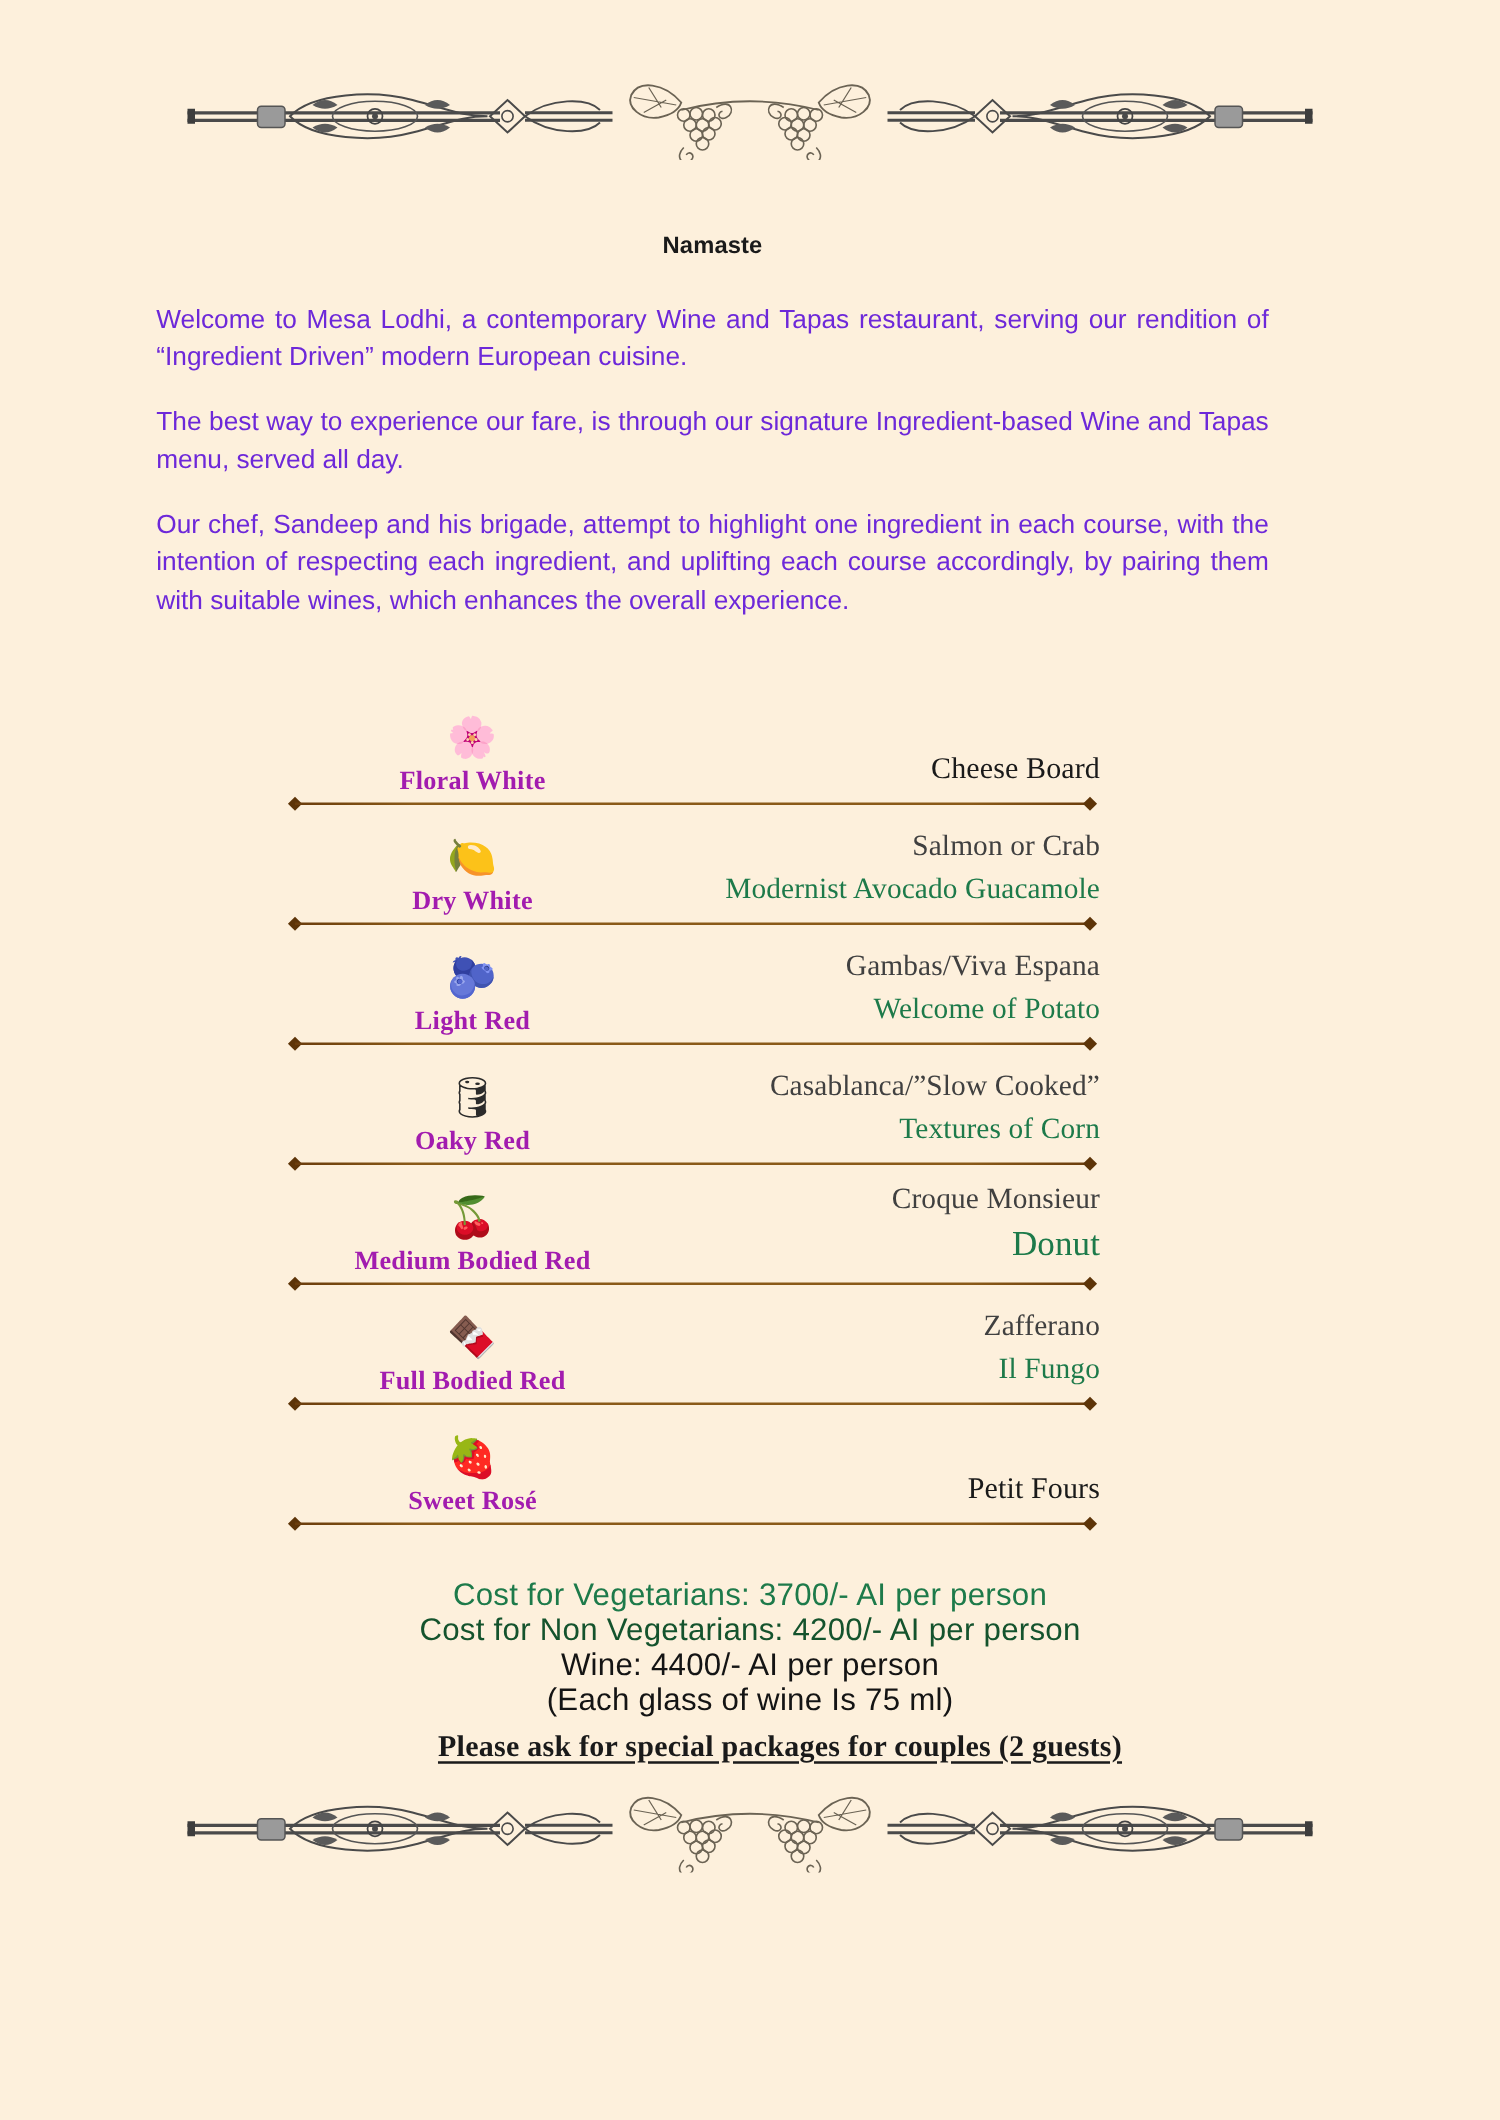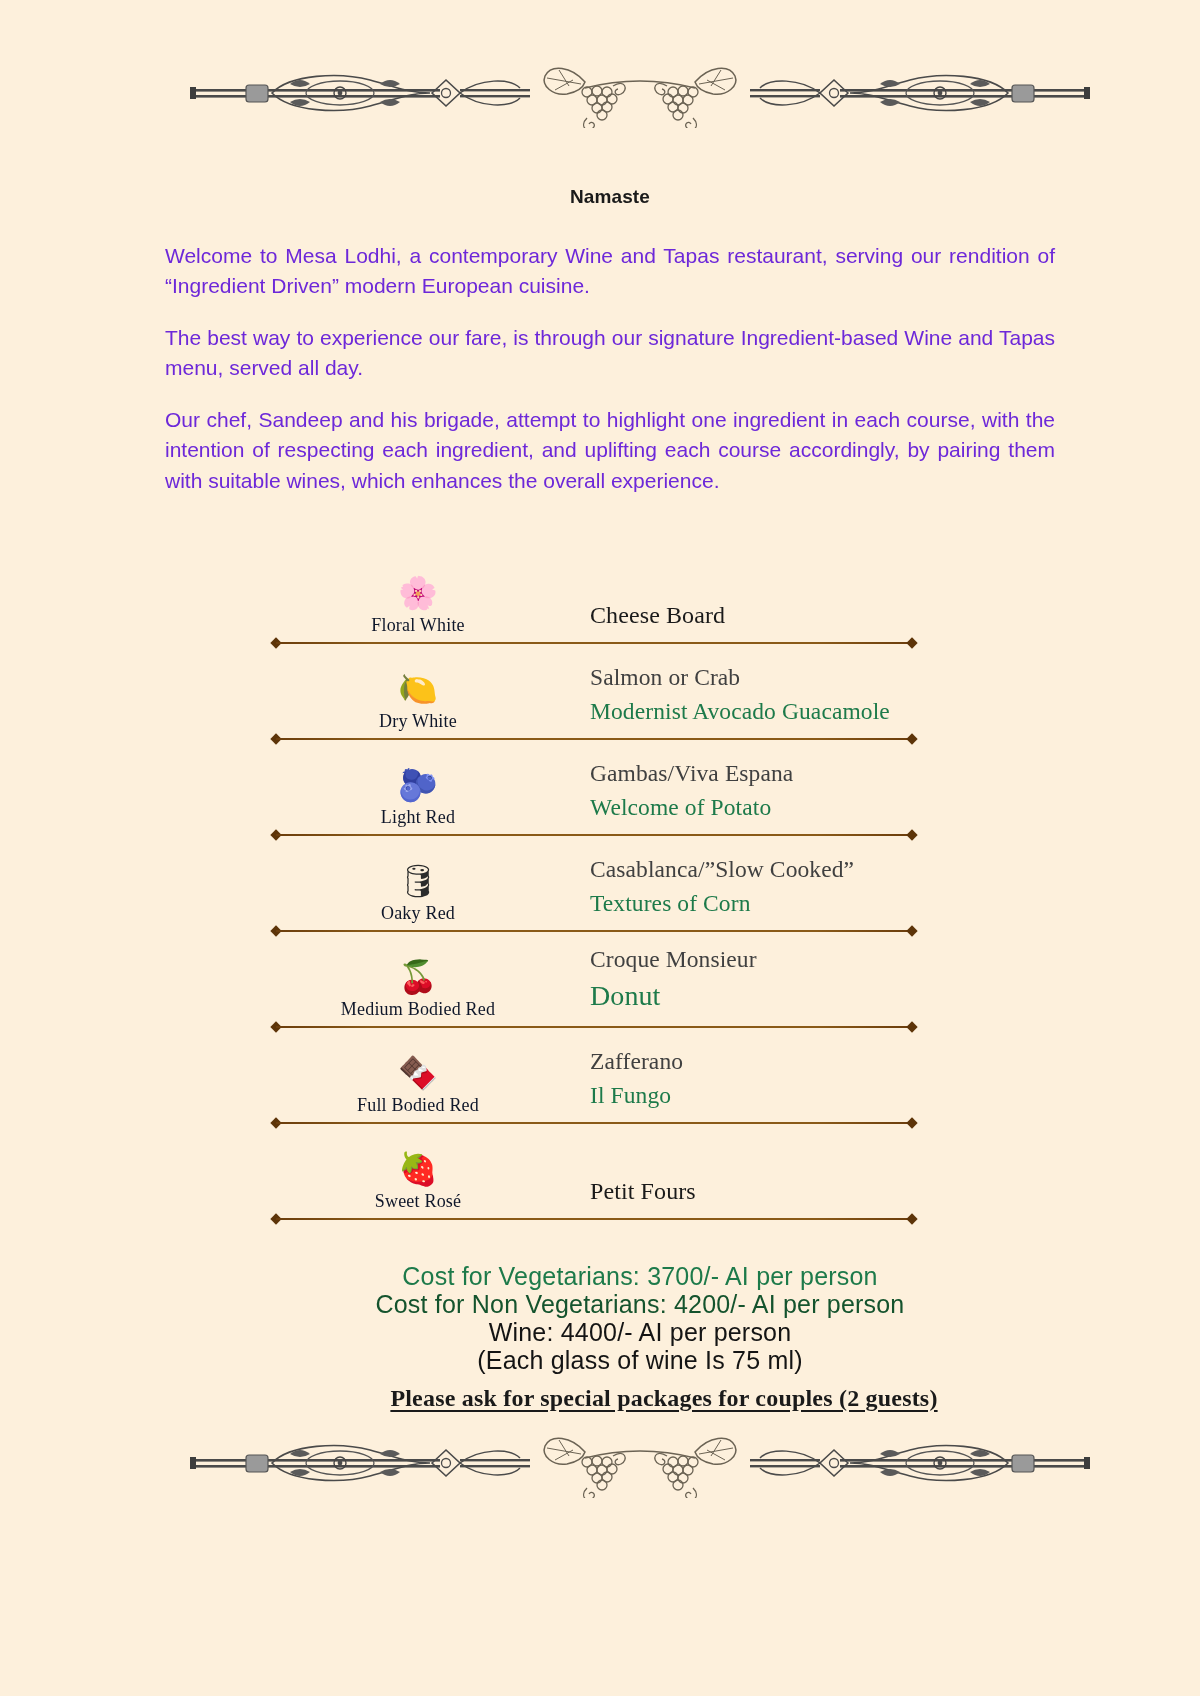--- a/index.html
+++ b/index.html
@@ -4,21 +4,21 @@
 <style>
   html, body { margin:0; padding:0; }
   body {
     width:1200px; height:1696px;
     background:#fdf0dc;
     font-family:"Liberation Sans", sans-serif;
     color:#2b2b2b;
     position:relative;
     overflow:hidden;
   }
-  .page { width:1036px; height:1696px; position:relative;margin-left:40px; }
+  .page { width:1036px; height:1696px; position:relative; }
 
   
   .ornament { width:1200px; height:70px; display:block; }
   .ornament-top { position:absolute; left:0; top:58px; }
   .ornament-bottom { position:absolute; left:0; top:1428px; }
 
   
   .intro { position:absolute; left:125px; top:186px; width:890px; }
   .greeting {
     text-align:center; font-weight:bold; font-size:19px;
@@ -36,30 +36,30 @@
   .row-inner {
     display:flex; align-items:flex-end; justify-content:space-between;
     min-height:84px; padding-bottom:2px;
   }
   .left-cell {
     width:300px; text-align:center;
     display:flex; flex-direction:column; align-items:center; justify-content:flex-end;
   }
   .right-cell {
     width:330px; text-align:center;
-    display:flex; flex-direction:column; align-items:flex-start; justify-content:center;
+    display:flex; flex-direction:column; align-items:flex-end; justify-content:center;
     padding-bottom:4px;
   }
   .wine-icon {
     font-size:32px; line-height:1; margin-bottom:5px;
     height:36px; display:flex; align-items:center; justify-content:center;
   }
   .wine-name {
     font-family:"Liberation Serif", serif;
-    font-size:18px; color:#0f172a; letter-spacing:.2px; line-height:1.1;
+    font-size:21px; color:#a21caf; letter-spacing:.2px; line-height:1.1;font-weight:bold;
   }
   .dish {
     font-family:"Liberation Serif", serif;
     font-size:23.5px; line-height:1.42; letter-spacing:.1px;
   }
   .dish.neutral { color:#1a1a1a; font-size:24px; }
   .dish.nonveg  { color:#404040; }
   .dish.veg     { color:#1d7a4a; }
   .dish.big     { font-size:28px; }
 

